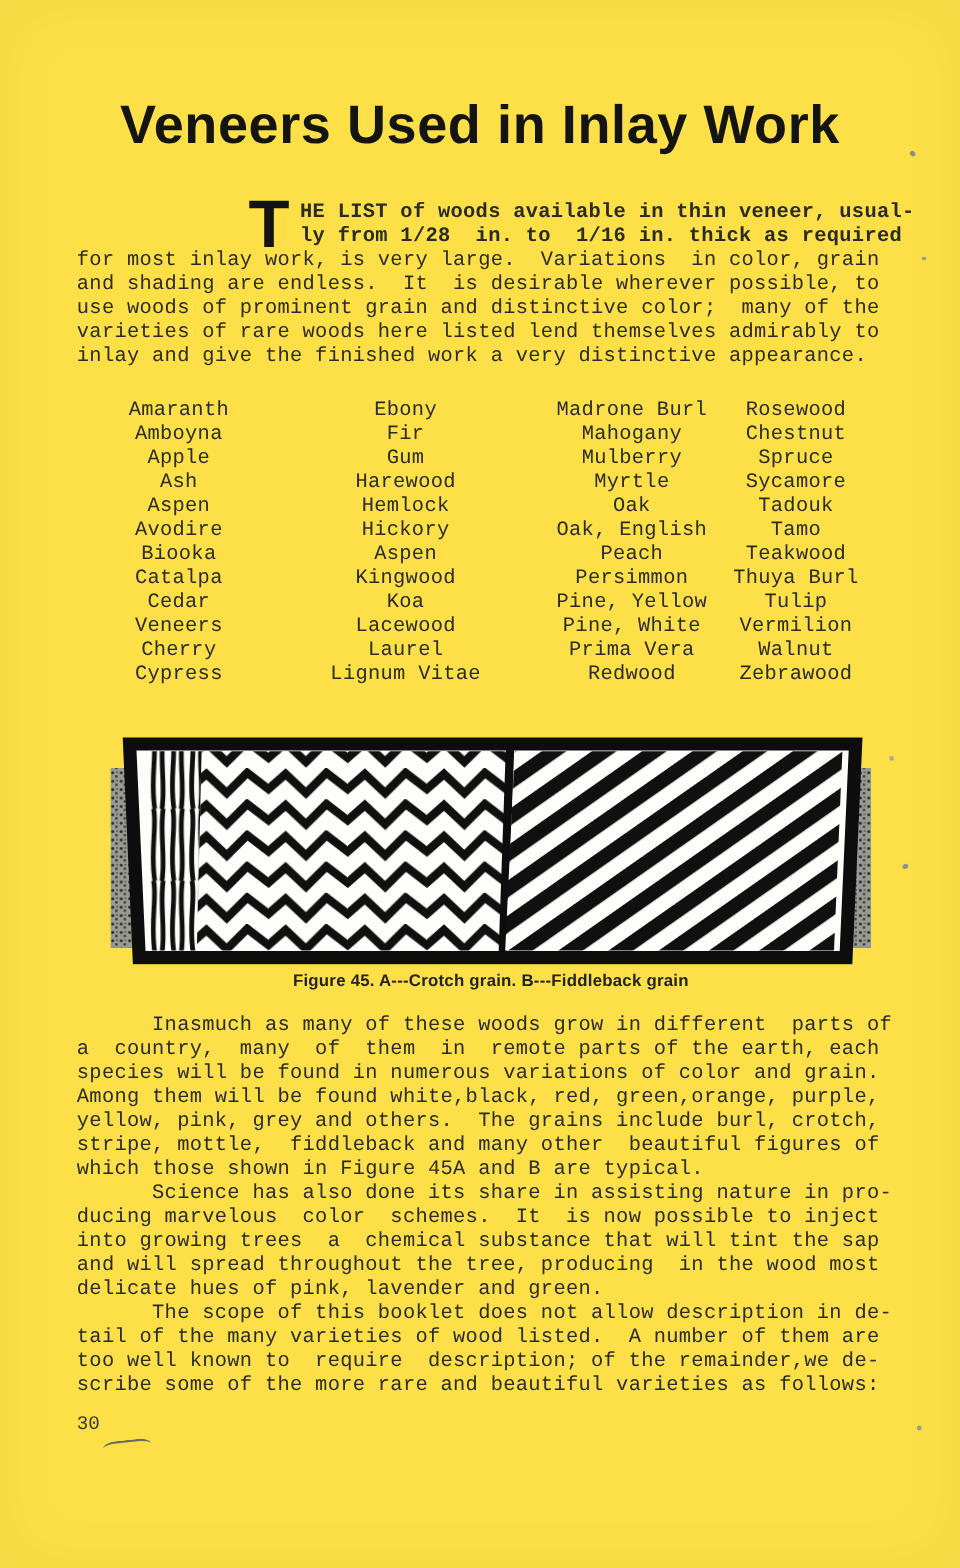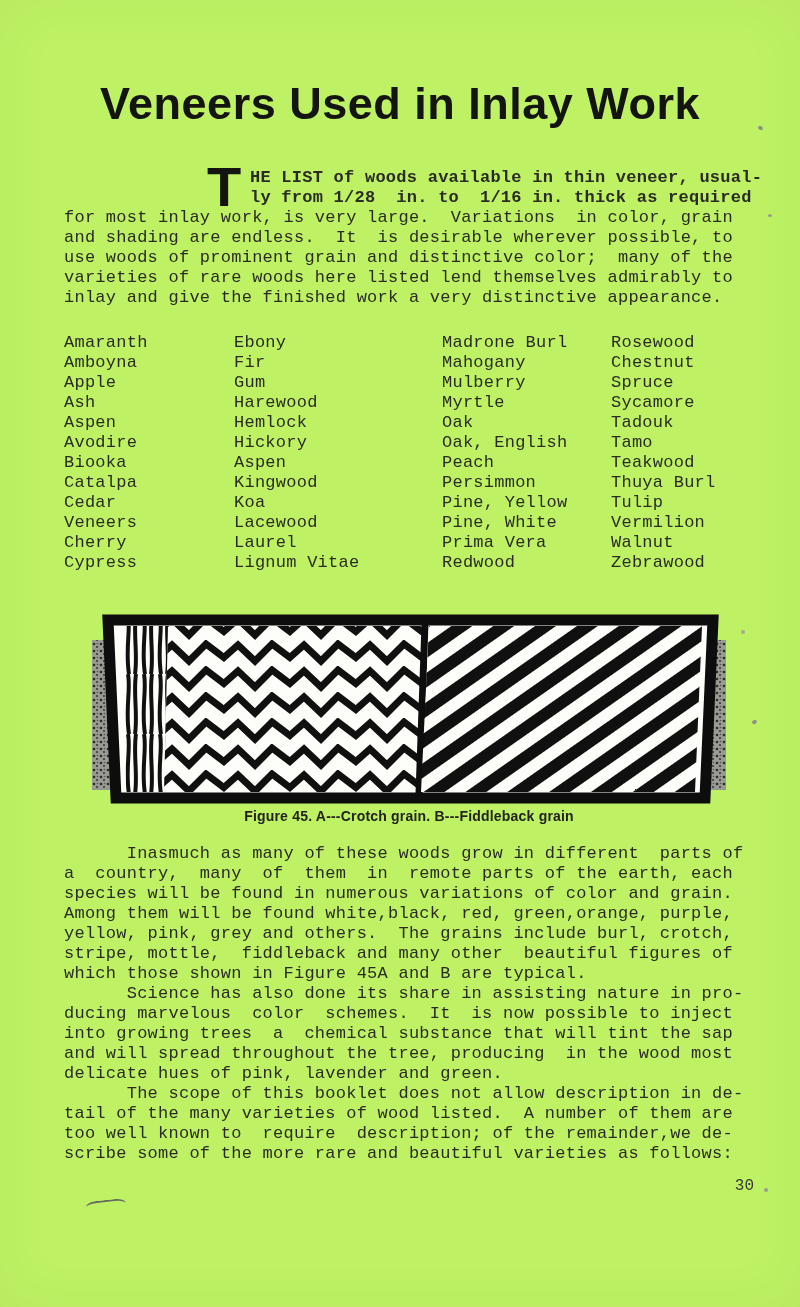--- a/index.html
+++ b/index.html
@@ -1,21 +1,21 @@
 <!DOCTYPE html>
 <html><head>
 <meta charset="utf-8">
 <style>
   html,body { margin:0; padding:0; }
   body { background:#e9e9e6; }
   .page {
     position:relative;
     width:800px; height:1307px;
     margin:0 auto;
-    background:#bef264;
+    background:#fde047;
     box-shadow: inset 0 0 60px rgba(0,0,0,0.04);
     overflow:hidden;
     color:#26261f;
   }
   .page-title {
     margin:0;
     padding-top:78px;
     text-align:center;
     font-family:"Liberation Sans", sans-serif;
     font-weight:bold;
@@ -44,21 +44,21 @@
     font-weight:bold;
     font-size:56px;
     line-height:44px;
     color:#141411;
   }
   .indented { padding-left:186px;font-weight:bold; }
   .wood-list {
     display:flex;
     margin-top:25px;
   }
-  .wood-col { display:block; }
+  .wood-col { display:block;text-align:center; }
   .wood-col-1 { width:170px; }
   .wood-col-2 { width:208px; }
   .wood-col-3 { width:169px; }
   .wood-item {
     white-space:pre;
     font-family:"Liberation Mono", "DejaVu Sans Mono", monospace;
     font-size:17px;
     line-height:20px;
     letter-spacing:0.25px;
     color:#2b2b26;
@@ -72,21 +72,21 @@
     text-align:center;
     font-family:"Liberation Sans", sans-serif;
     font-weight:bold;
     font-size:14px;
     letter-spacing:0.2px;
     color:#23231f;
   }
   .body-paras { margin-top:20px; }
   .page-number {
     margin-top:13px;
-    text-align:right;
+    text-align:left;
     font-family:"Liberation Mono", "DejaVu Sans Mono", monospace;
     font-size:16px;
     color:#3a3a34;
   }
   .pen-mark {
     position:absolute;
     left:86px; top:1200px;
     width:40px; height:8px;
     border-top:2px solid #6a6a62;
     border-radius:50% / 90%;

